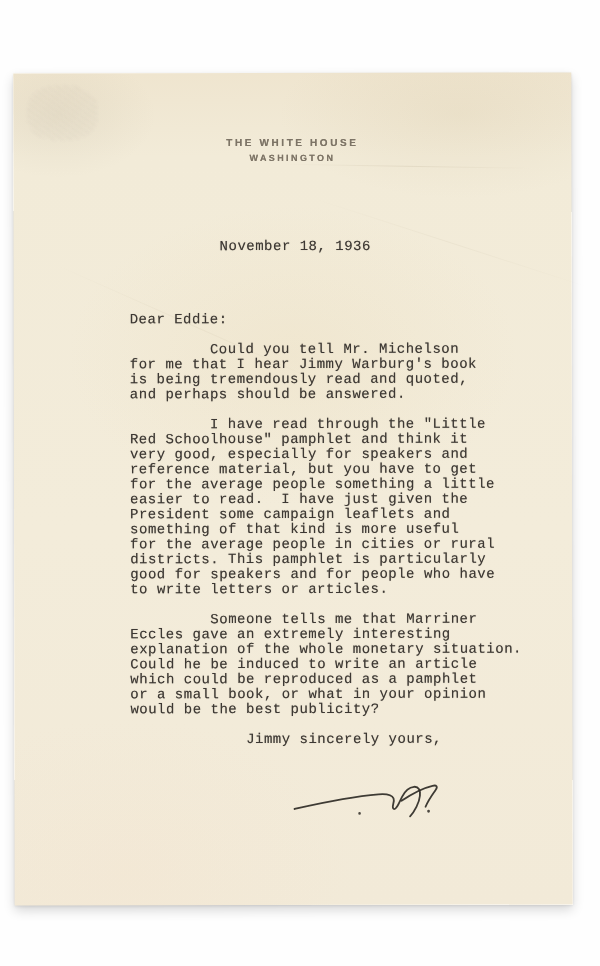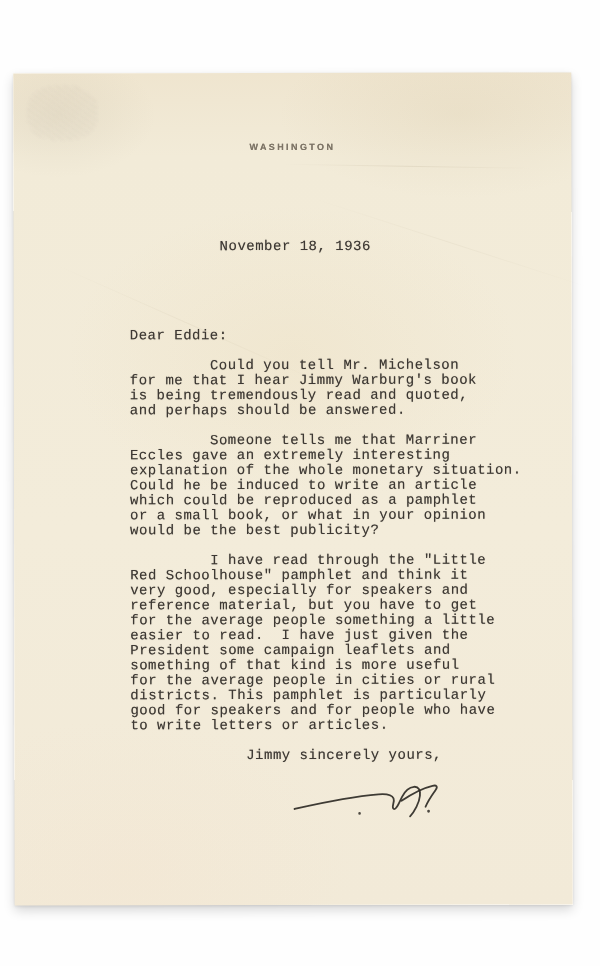--- a/index.html
+++ b/index.html
@@ -53,21 +53,21 @@
   .typewriter{
     font-family:"Liberation Mono","DejaVu Sans Mono",monospace;
     font-size:14px;
     letter-spacing:0.5px;
     line-height:15px;
     color:#3d3833;
     white-space:pre;
     text-shadow:0 0 0.7px rgba(61,56,50,0.55);
   }
   .dateline{ position:absolute; left:206px; top:166px; }
-  .bodyblock{ position:absolute; left:116px; top:255px; }
+  .bodyblock{ position:absolute; left:116px; top:239px; }
   .salutation{ margin:0 0 15px 0; }
   .para{ margin:0 0 15px 0; }
   .closing{ margin:0; }
   .signature{
     position:absolute; left:274px; top:710px;
     width:168px; height:46px;
   }
   .signature svg{ display:block; width:100%; height:100%; }
   .signature path{
     fill:none; stroke:#2f2b26; stroke-width:1.8;
@@ -80,50 +80,51 @@
 <body>
 
 <div class="paper">
 
   <div class="smudge"></div>
   <div class="crease c1"></div>
   <div class="crease c2"></div>
   <div class="crease c3"></div>
 
   <div class="letterhead">
+    <div class="lh1">THE WHITE HOUSE</div>
     <div class="lh2">WASHINGTON</div>
   </div>
 
   <div class="dateline typewriter">November 18, 1936</div>
 
   <div class="bodyblock">
     <div class="salutation typewriter">Dear Eddie:</div>
     <div class="para typewriter">         Could you tell Mr. Michelson
 for me that I hear Jimmy Warburg's book
 is being tremendously read and quoted,
 and perhaps should be answered.</div>
-    <div class="para typewriter">         Someone tells me that Marriner
-Eccles gave an extremely interesting
-explanation of the whole monetary situation.
-Could he be induced to write an article
-which could be reproduced as a pamphlet
-or a small book, or what in your opinion
-would be the best publicity?</div>
     <div class="para typewriter">         I have read through the "Little
 Red Schoolhouse" pamphlet and think it
 very good, especially for speakers and
 reference material, but you have to get
 for the average people something a little
 easier to read.  I have just given the
 President some campaign leaflets and
 something of that kind is more useful
 for the average people in cities or rural
 districts. This pamphlet is particularly
 good for speakers and for people who have
 to write letters or articles.</div>
+    <div class="para typewriter">         Someone tells me that Marriner
+Eccles gave an extremely interesting
+explanation of the whole monetary situation.
+Could he be induced to write an article
+which could be reproduced as a pamphlet
+or a small book, or what in your opinion
+would be the best publicity?</div>
     <div class="closing typewriter">             Jimmy sincerely yours,</div>
   </div>
 
   <div class="signature">
     <svg viewBox="0 0 168 46" xmlns="http://www.w3.org/2000/svg">
       <path d="M6,26 C28,21 58,14 90,11.5 C99,10.8 103.5,12.2 105,15.5 C106.5,19 102.5,24.5 105,26 C107.5,27.6 110.5,20 113.5,14 C116,9 120.5,4.5 125.5,4 C130,3.6 132,7.5 131.4,13 C130.7,20 126,29 121.5,33.5"></path>
       <path d="M113,18 C121,12.5 133,5.5 144,3 C148.2,2.1 149.4,3.8 147.2,7 C144,11.5 139,18.5 137,24"></path>
       <circle class="dot" cx="71" cy="30.5" r="1.3"></circle>
       <circle class="dot" cx="140" cy="28.5" r="1.4"></circle>
     </svg>

